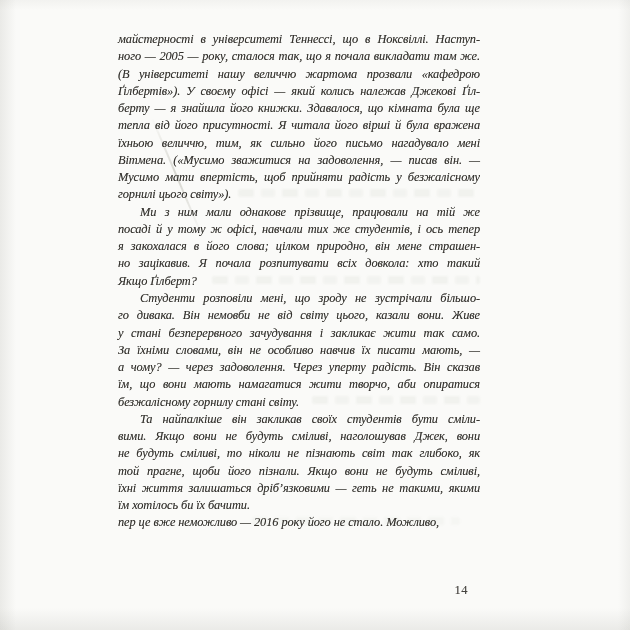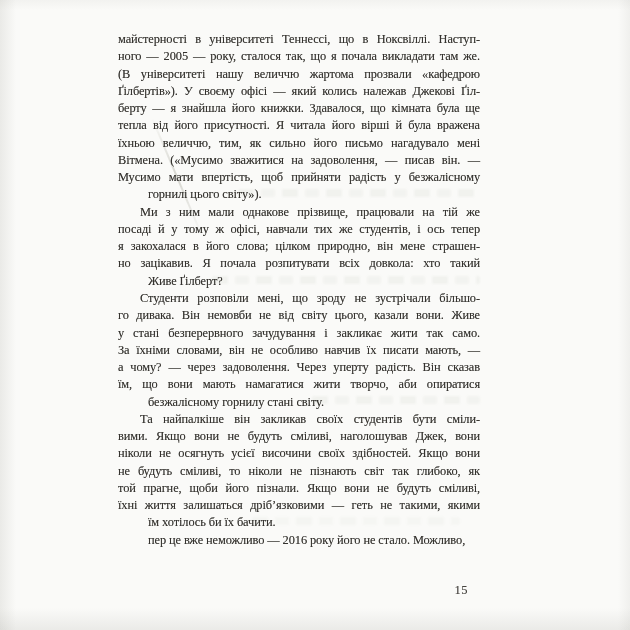--- a/index.html
+++ b/index.html
@@ -60,31 +60,31 @@
 
   .text-block {
     position: absolute;
     left: 118px; top: 31px;
     width: 362px;
     color: var(--ink);
     font-size: 12.4px;
     letter-spacing: -0.1px;
     text-rendering: optimizeLegibility;
     text-shadow: 0 0 .35px rgba(52,50,46,.45); 
+    font-style: italic;
   }
   .line {
     height: 17.27px;
     line-height: 17.27px;
     text-align: justify;
     text-align-last: justify;
   }
   .line.last {
     text-align: left;
     text-align-last: left;
-    margin-left: 30px;
   }
   .line.indent { text-indent: 22px; }
 
   .folio {
     position: absolute;
     left: 118px; top: 583px;
     width: 350px;
     text-align: right;
     font-size: 12.5px;
     letter-spacing: .5px;
@@ -111,32 +111,31 @@
       <div class="line">берту — я знайшла його книжки. Здавалося, що кімната була ще</div>
       <div class="line">тепла від його присутності. Я читала його вірші й була вражена</div>
       <div class="line">їхньою величчю, тим, як сильно його письмо нагадувало мені</div>
       <div class="line">Вітмена. («Мусимо зважитися на задоволення, — писав він. —</div>
       <div class="line">Мусимо мати впертість, щоб прийняти радість у безжалісному</div>
       <div class="line last">горнилі цього світу»).</div>
       <div class="line indent">Ми з ним мали однакове прізвище, працювали на тій же</div>
       <div class="line">посаді й у тому ж офісі, навчали тих же студентів, і ось тепер</div>
       <div class="line">я закохалася в його слова; цілком природно, він мене страшен-</div>
       <div class="line">но зацікавив. Я почала розпитувати всіх довкола: хто такий</div>
-      <div class="line last">Живе Ґілберт?</div>
+      <div class="line last">Якщо Ґілберт?</div>
       <div class="line indent">Студенти розповіли мені, що зроду не зустрічали більшо-</div>
       <div class="line">го дивака. Він немовби не від світу цього, казали вони. Живе</div>
       <div class="line">у стані безперервного зачудування і закликає жити так само.</div>
       <div class="line">За їхніми словами, він не особливо навчив їх писати мають, —</div>
       <div class="line">а чому? — через задоволення. Через уперту радість. Він сказав</div>
       <div class="line">їм, що вони мають намагатися жити творчо, аби опиратися</div>
       <div class="line last">безжалісному горнилу стані світу.</div>
       <div class="line indent">Та найпалкіше він закликав своїх студентів бути сміли-</div>
       <div class="line">вими. Якщо вони не будуть сміливі, наголошував Джек, вони</div>
-      <div class="line">ніколи не осягнуть усієї височини своїх здібностей. Якщо вони</div>
       <div class="line">не будуть сміливі, то ніколи не пізнають світ так глибоко, як</div>
       <div class="line">той прагне, щоби його пізнали. Якщо вони не будуть сміливі,</div>
       <div class="line">їхні життя залишаться дріб’язковими — геть не такими, якими</div>
       <div class="line last">їм хотілось би їх бачити.</div>
       <div class="line last">пер це вже неможливо — 2016 року його не стало. Можливо,</div>
     </div>
 
-  <div class="folio">15</div>
+  <div class="folio">14</div>
 </div>
 
 </body></html>

